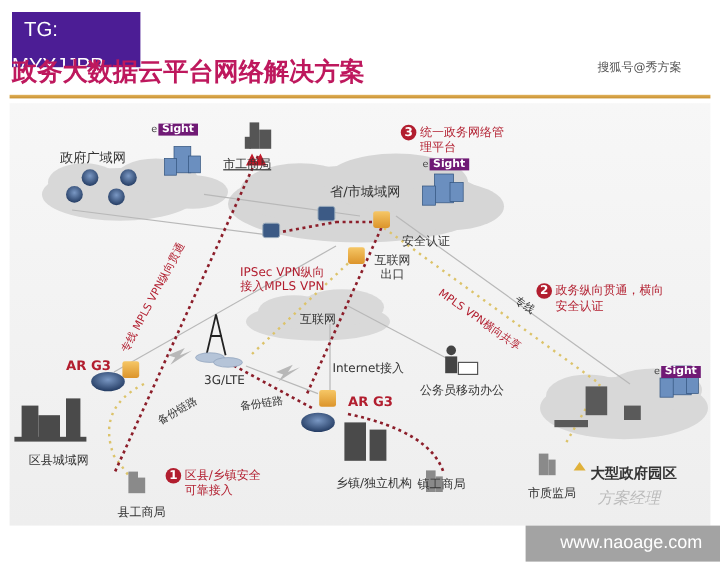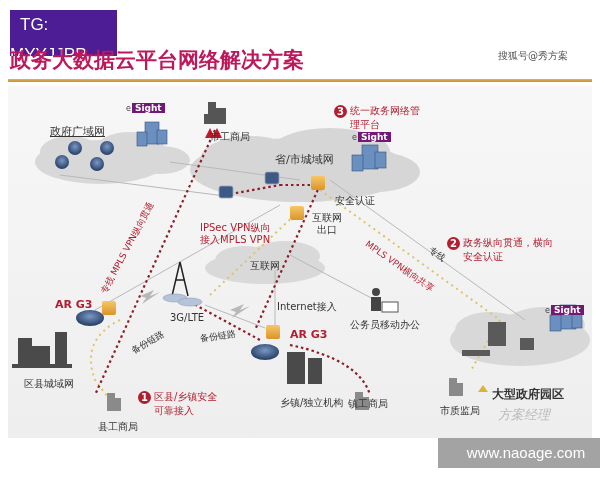--- a/index.html
+++ b/index.html
@@ -176,39 +176,39 @@
 
   <g fill="#5a5a5a">
     <rect x="488" y="322" width="18" height="24"></rect>
       <rect x="520" y="338" width="14" height="12"></rect>
       <rect x="462" y="350" width="28" height="6"></rect>
   </g>
   <path d="M478 392 l5 -7 5 7 z" fill="#e0b13a"></path>
   <path d="M112 424 l5 -7 5 7 z" fill="#e0b13a" opacity="0"></path>
 </svg>
 
-<div class="abs lbl" style="left:50px;top:124px;font-size:11px;text-decoration:underline;">政府广域网</div>
+<div class="abs lbl" style="left:50px;top:124px;font-size:11px;">政府广域网</div>
 <div class="abs esight" style="left:126px;top:103px;"><span>e</span><b>Sight</b></div>
-<div class="abs lbl" style="left:210px;top:130px;">市工商局</div>
+<div class="abs lbl" style="left:186px;top:130px;text-decoration:underline;">市工商局</div>
 
 <div class="abs lbl" style="left:275px;top:152px;font-size:11px;">省/市城域网</div>
 <div class="abs lbl" style="left:335px;top:194px;">安全认证</div>
 <div class="abs esight" style="left:352px;top:132px;"><span>e</span><b>Sight</b></div>
 
 <div class="abs red" style="left:334px;top:104px;font-size:10px;line-height:13px;">
   <span class="num">3</span><span>统一政务网络管</span><br>
   <span style="margin-left:16px;">理平台</span>
 </div>
 
 <div class="abs lbl" style="left:312px;top:212px;text-align:center;line-height:12px;">
   <span>互联网</span><br>
   <span>出口</span>
 </div>
 
-<div class="abs red" style="left:200px;top:222px;font-size:10px;line-height:12px;">
+<div class="abs red" style="left:200px;top:222px;font-size:10px;line-height:12px;text-align:center;">
   <span>IPSec VPN纵向</span><br>
   <span>接入MPLS VPN</span>
 </div>
 
 <div class="abs lbl" style="left:250px;top:259px;">互联网</div>
 <div class="abs lbl" style="left:277px;top:300px;">Internet接入</div>
 
 <div class="abs red" style="left:98px;top:290px;font-size:9px;transform:rotate(-62deg);transform-origin:left top;">专线 MPLS VPN纵向贯通</div>
 
 <div class="abs lbl" style="left:170px;top:312px;">3G/LTE</div>

